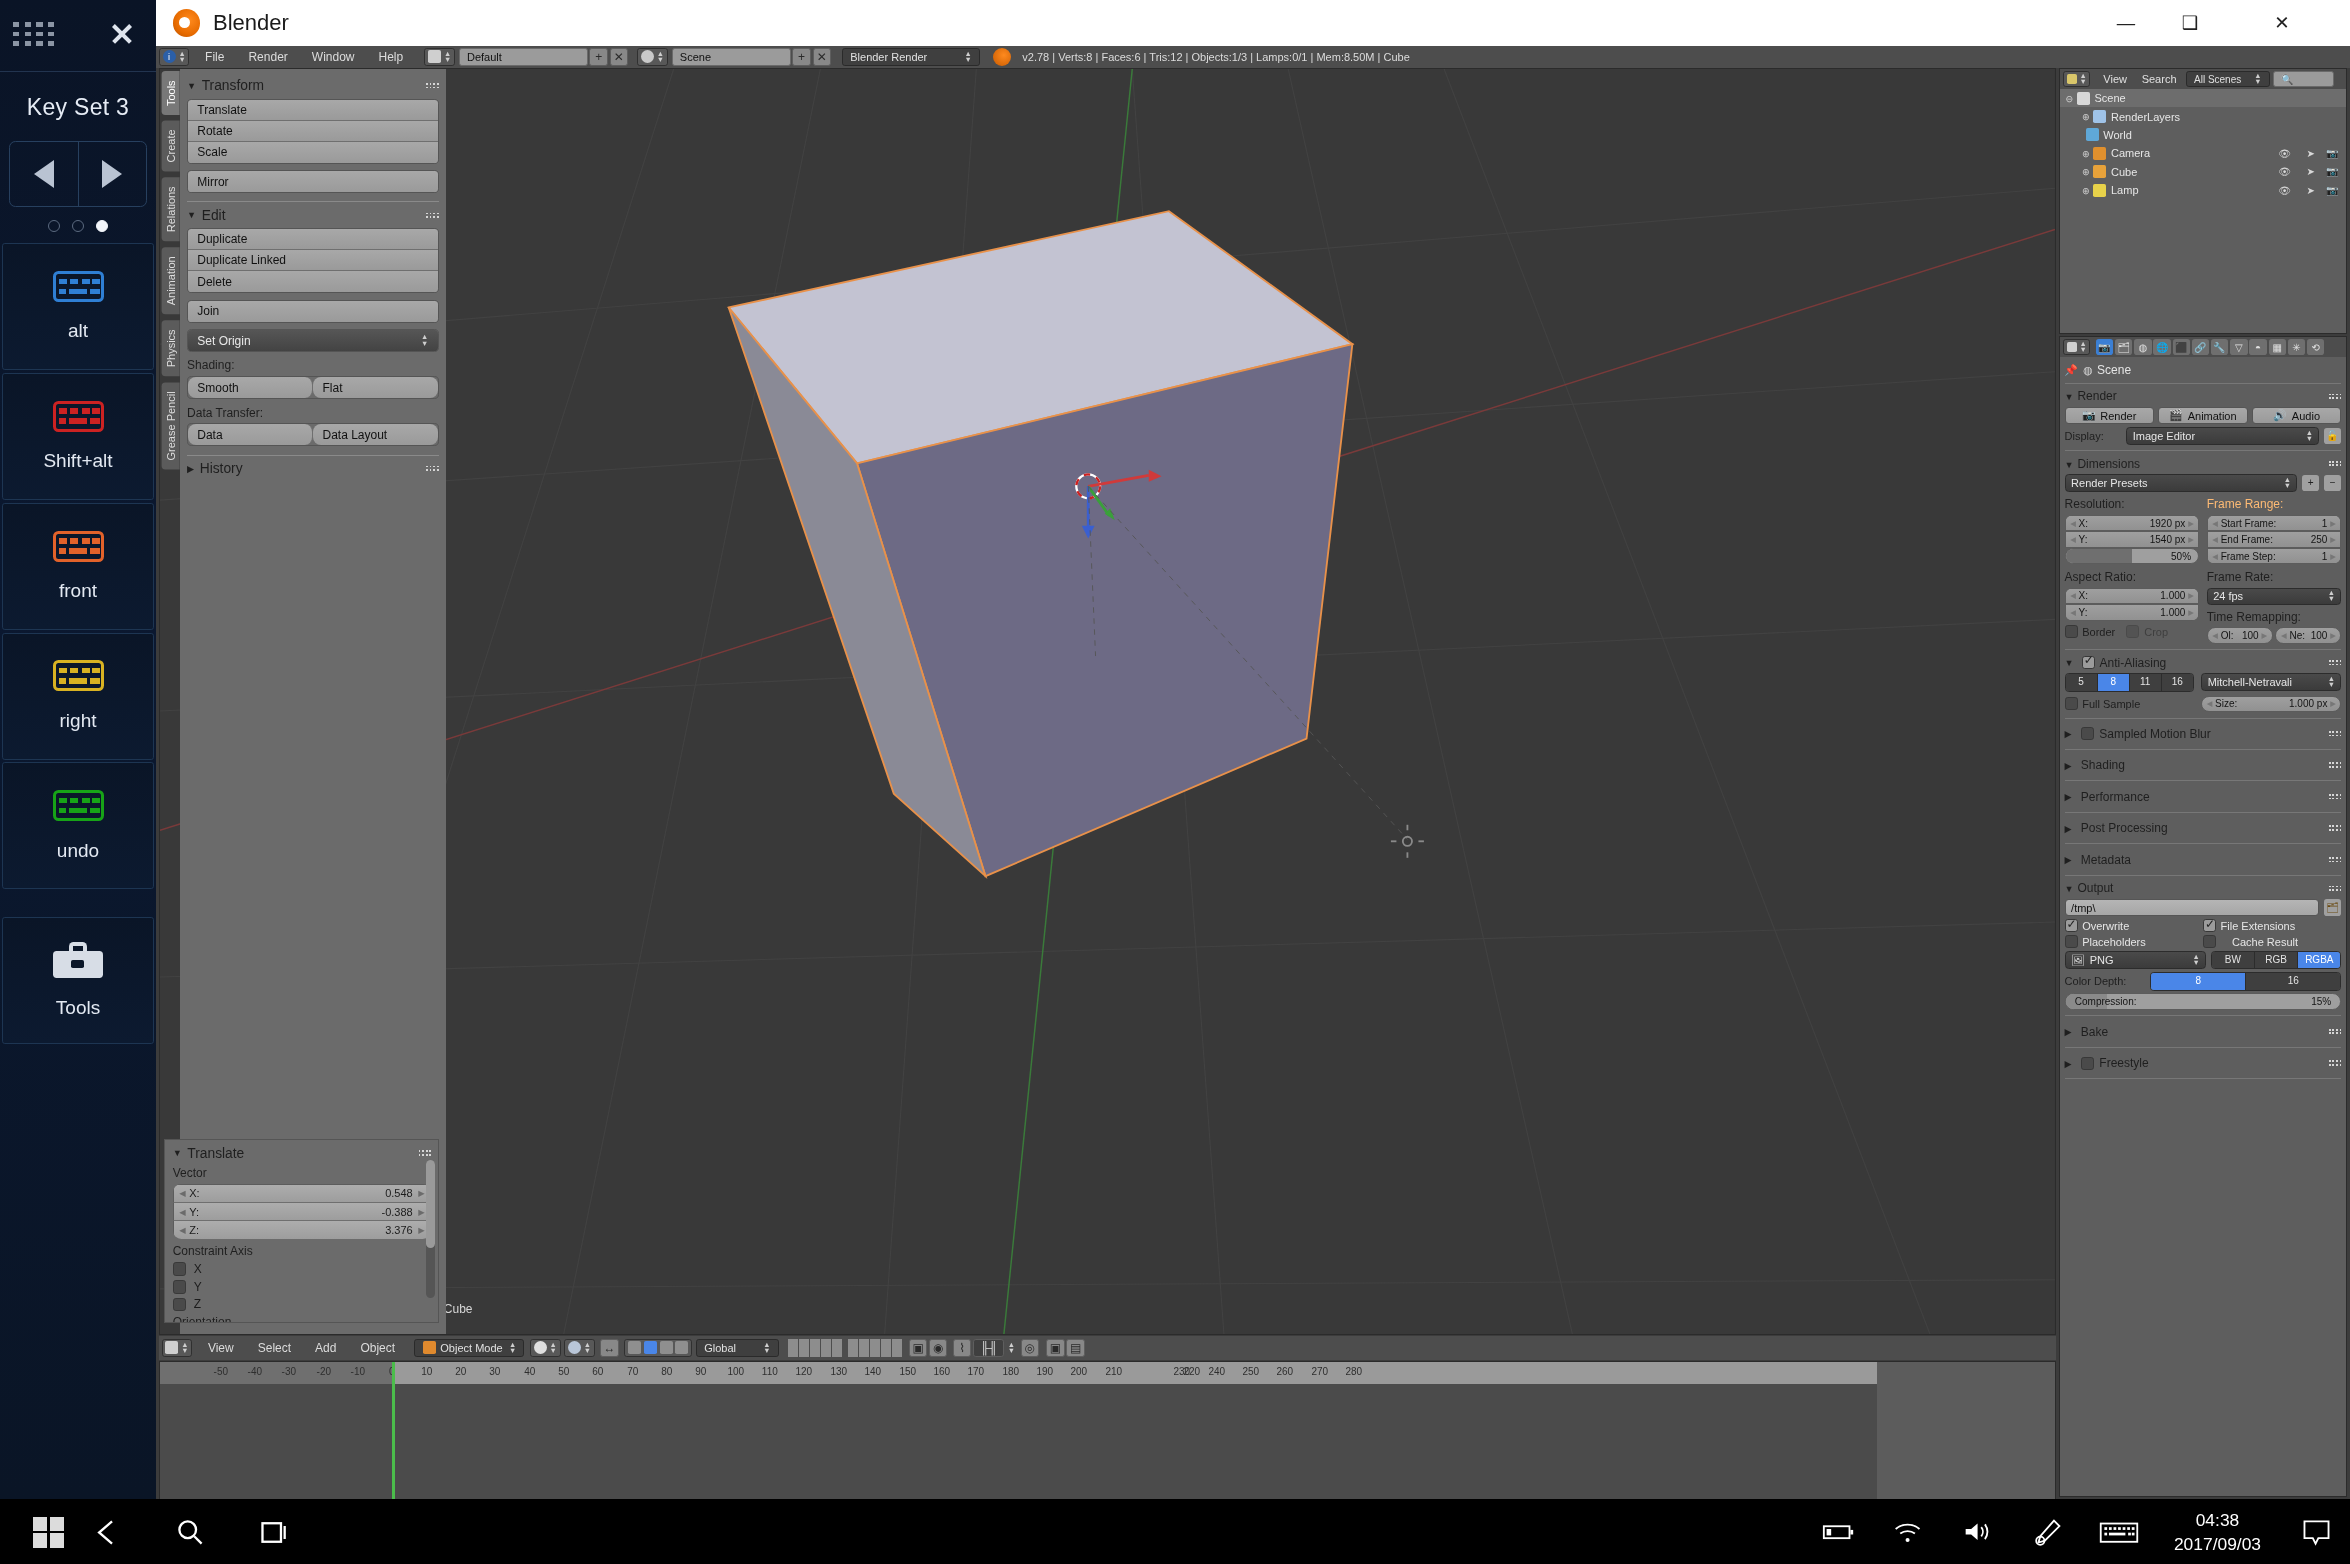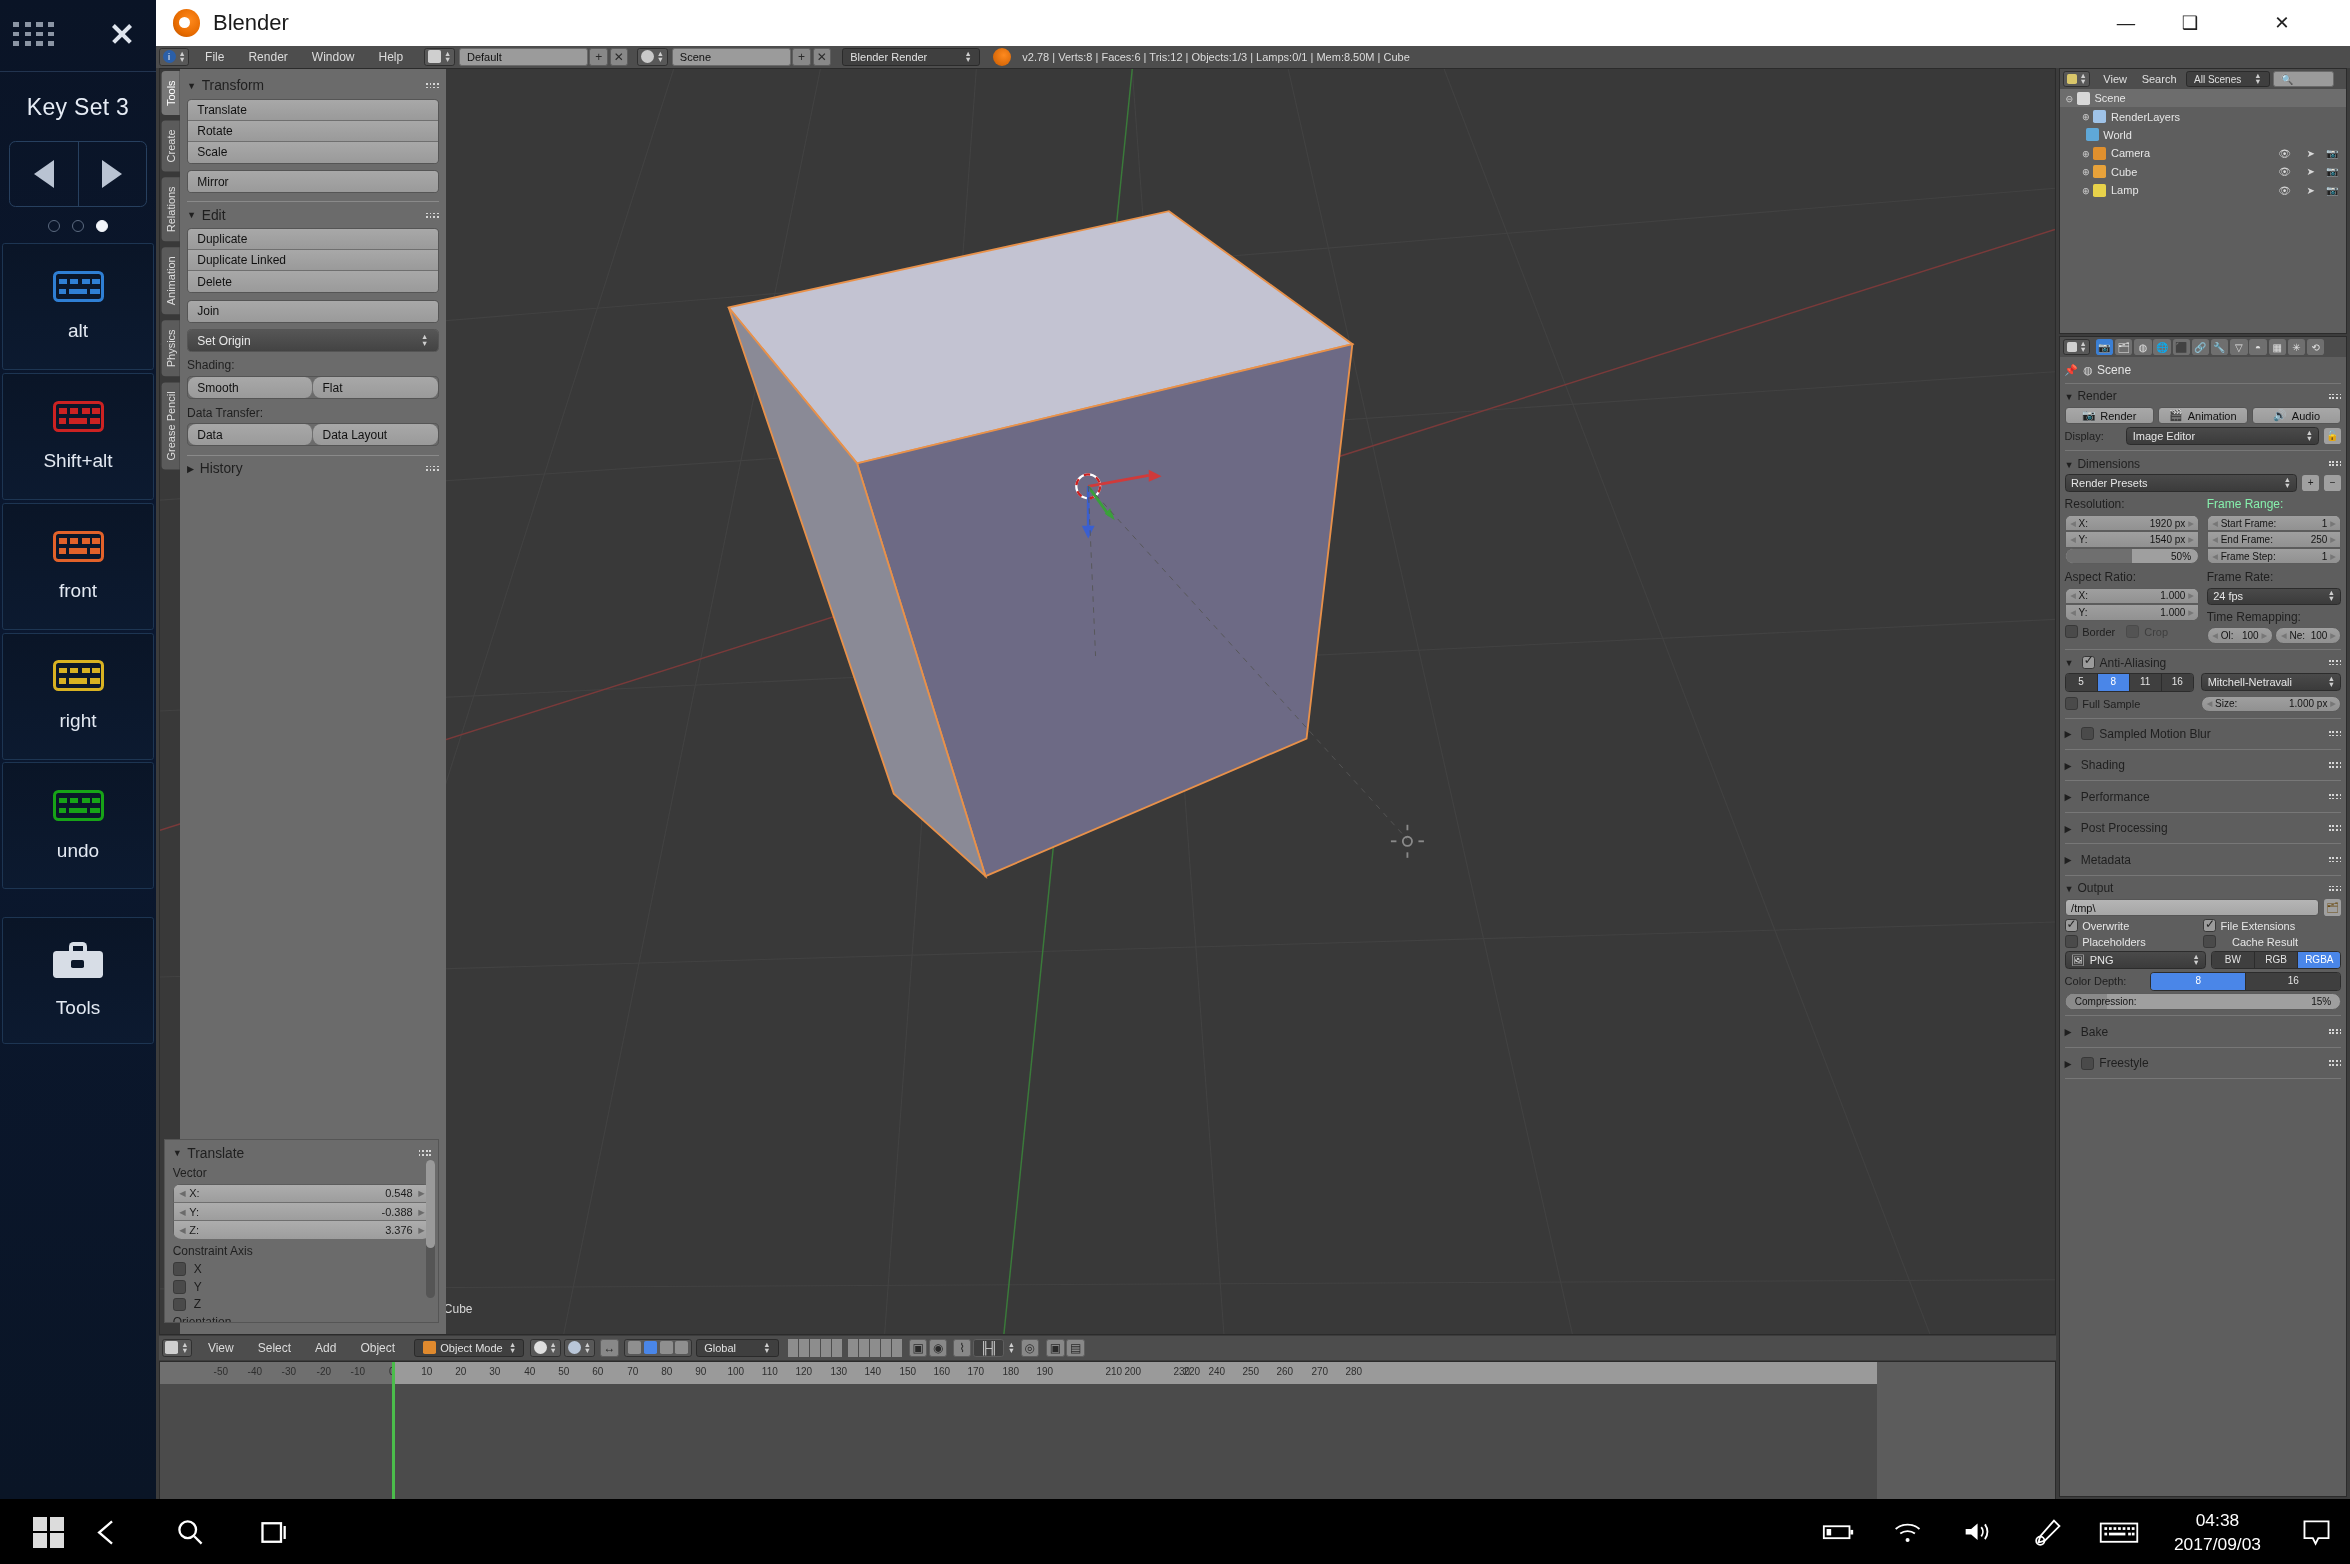--- a/index.html
+++ b/index.html
@@ -647,21 +647,21 @@
           <div class="tick" style="left: 576px;">100</div>
           <div class="tick" style="left: 610px;">110</div>
           <div class="tick" style="left: 644px;">120</div>
           <div class="tick" style="left: 679px;">130</div>
           <div class="tick" style="left: 713px;">140</div>
           <div class="tick" style="left: 748px;">150</div>
           <div class="tick" style="left: 782px;">160</div>
           <div class="tick" style="left: 816px;">170</div>
           <div class="tick" style="left: 851px;">180</div>
           <div class="tick" style="left: 885px;">190</div>
-          <div class="tick" style="left: 973px;">200</div>
+          <div class="tick" style="left: 919px;">200</div>
           <div class="tick" style="left: 954px;">210</div>
           <div class="tick" style="left: 1032px;">220</div>
           <div class="tick" style="left: 1022px;">230</div>
           <div class="tick" style="left: 1057px;">240</div>
           <div class="tick" style="left: 1091px;">250</div>
           <div class="tick" style="left: 1125px;">260</div>
           <div class="tick" style="left: 1160px;">270</div>
           <div class="tick" style="left: 1194px;">280</div>
         </div>
       <div id="tlshade2"></div>
@@ -905,21 +905,21 @@
                   <span class="pchk"></span>
                   <span>Border</span>
                 </span>
               <span style="display:flex;align-items:center;gap:5px;opacity:.5">
                   <span class="pchk"></span>
                   <span>Crop</span>
                 </span>
             </div>
           </div>
           <div style="flex:1">
-            <div class="caption" style="color:#86efac">Frame Range:</div>
+            <div class="caption" style="color:#fdba74">Frame Range:</div>
             <div class="rr">
               <div class="pnum">
                   <span class="ar">◀</span>
                   <span class="lab" style="margin-right:auto;margin-left:2.8px">Start Frame:</span>
                   <span>1</span>
                   <span class="ar" style="margin-left:2.8px">▶</span>
                 </div>
               <div class="pnum">
                   <span class="ar">◀</span>
                   <span class="lab" style="margin-right:auto;margin-left:2.8px">End Frame:</span>

